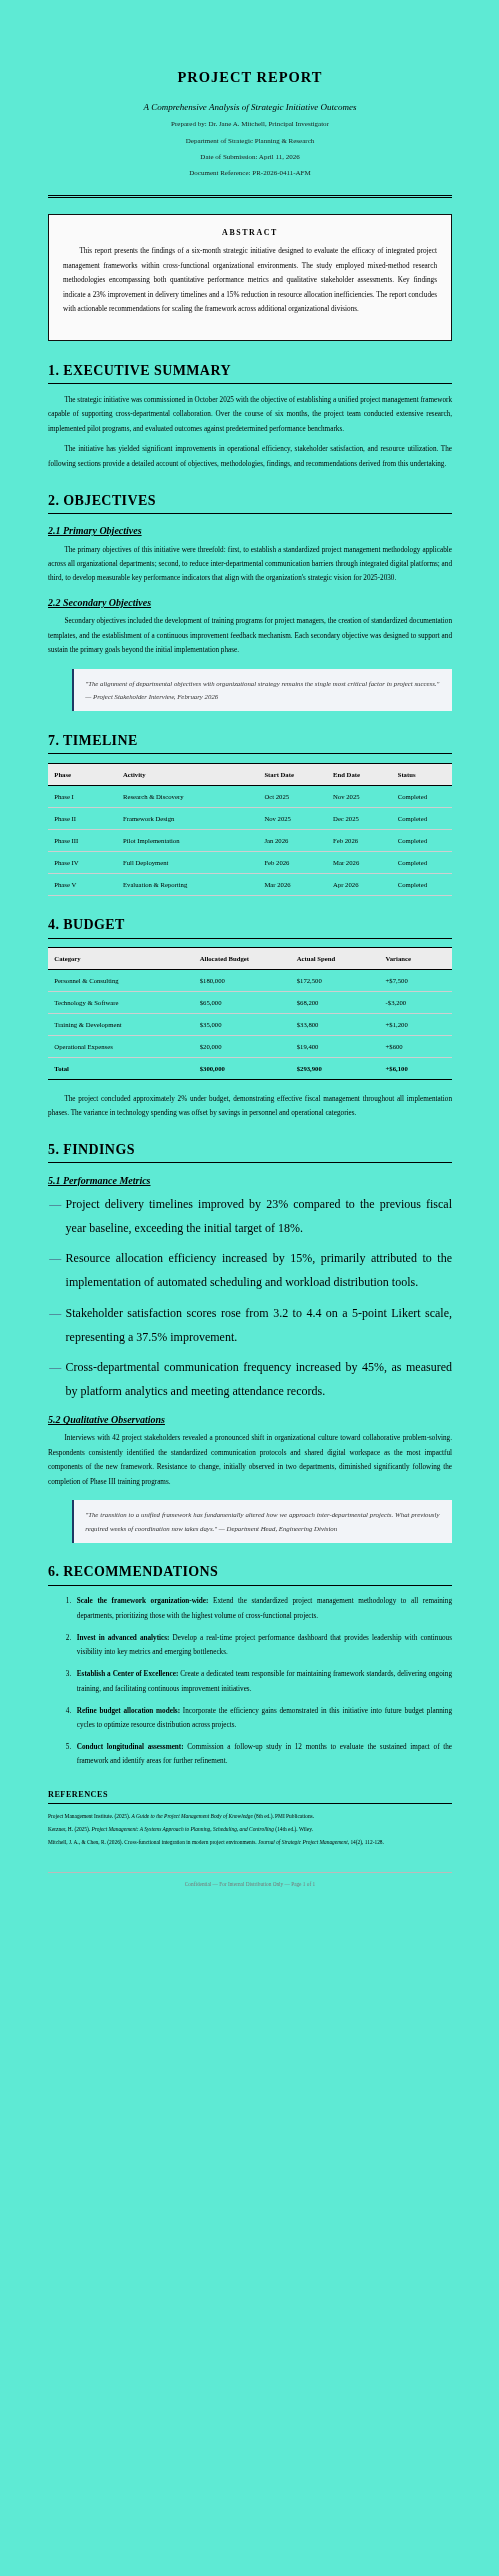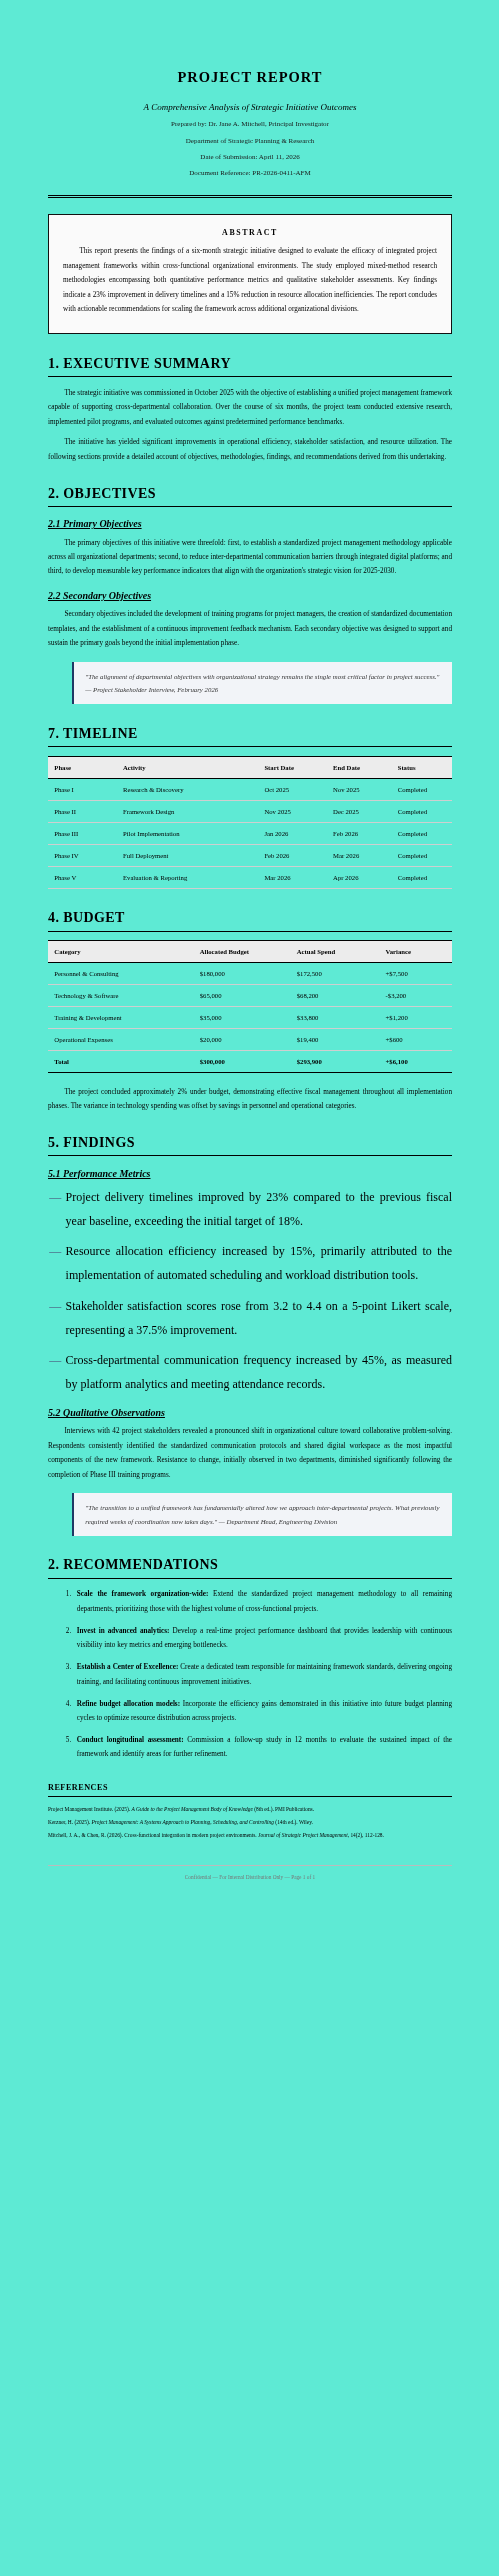--- a/index.html
+++ b/index.html
@@ -46,21 +46,21 @@
     border-top: 1.3px solid #000;
     border-bottom: 0.6px solid #000;
     height: 1.3px;
     margin: 17.6px 0 0 0;
   }
 
   
   .abstract-box {
     border: 1px solid #111;
     background: #fafafa;
-    padding: 10px 14px 17px 14px;
+    padding: 10px 14px 24px 14px;
     margin: 16.4px 0 0 0;
   }
   .abstract-heading {
     text-align: center;
     font-weight: bold;
     font-size: 7.9px;
     letter-spacing: 1.6px;
     margin: 2.5px 0 7.6px 0;
   }
   .abstract-text {
@@ -365,21 +365,21 @@
       <li>Resource allocation efficiency increased by 15%, primarily attributed to the implementation of automated scheduling and workload distribution tools.</li>
       <li>Stakeholder satisfaction scores rose from 3.2 to 4.4 on a 5-point Likert scale, representing a 37.5% improvement.</li>
       <li>Cross-departmental communication frequency increased by 45%, as measured by platform analytics and meeting attendance records.</li>
     </ul>
     <div class="sub-heading">5.2 Qualitative Observations</div>
     <p class="body-text">Interviews with 42 project stakeholders revealed a pronounced shift in organizational culture toward collaborative problem-solving. Respondents consistently identified the standardized communication protocols and shared digital workspace as the most impactful components of the new framework. Resistance to change, initially observed in two departments, diminished significantly following the completion of Phase III training programs.</p>
     <div class="pull-quote">"The transition to a unified framework has fundamentally altered how we approach inter-departmental projects. What previously required weeks of coordination now takes days." — Department Head, Engineering Division</div>
   </div>
 
   <div class="section">
-    <h2 class="section-heading">2. RECOMMENDATIONS</h2>
+    <h2 class="section-heading">6. RECOMMENDATIONS</h2>
     <hr class="section-rule">
     <ol class="rec-list">
       <li><b>Scale the framework organization-wide:</b><span> Extend the standardized project management methodology to all remaining departments, prioritizing those with the highest volume of cross-functional projects.</span></li>
       <li><b>Invest in advanced analytics:</b><span> Develop a real-time project performance dashboard that provides leadership with continuous visibility into key metrics and emerging bottlenecks.</span></li>
       <li><b>Establish a Center of Excellence:</b><span> Create a dedicated team responsible for maintaining framework standards, delivering ongoing training, and facilitating continuous improvement initiatives.</span></li>
       <li><b>Refine budget allocation models:</b><span> Incorporate the efficiency gains demonstrated in this initiative into future budget planning cycles to optimize resource distribution across projects.</span></li>
       <li><b>Conduct longitudinal assessment:</b><span> Commission a follow-up study in 12 months to evaluate the sustained impact of the framework and identify areas for further refinement.</span></li>
     </ol>
   </div>
 

